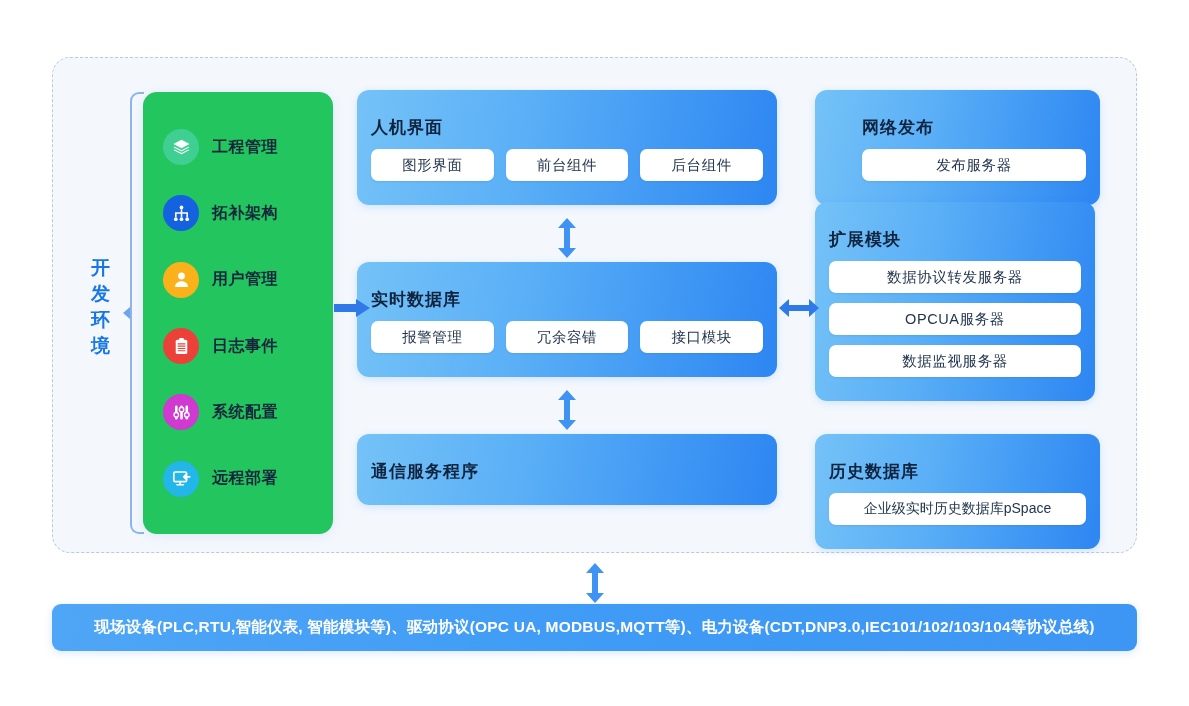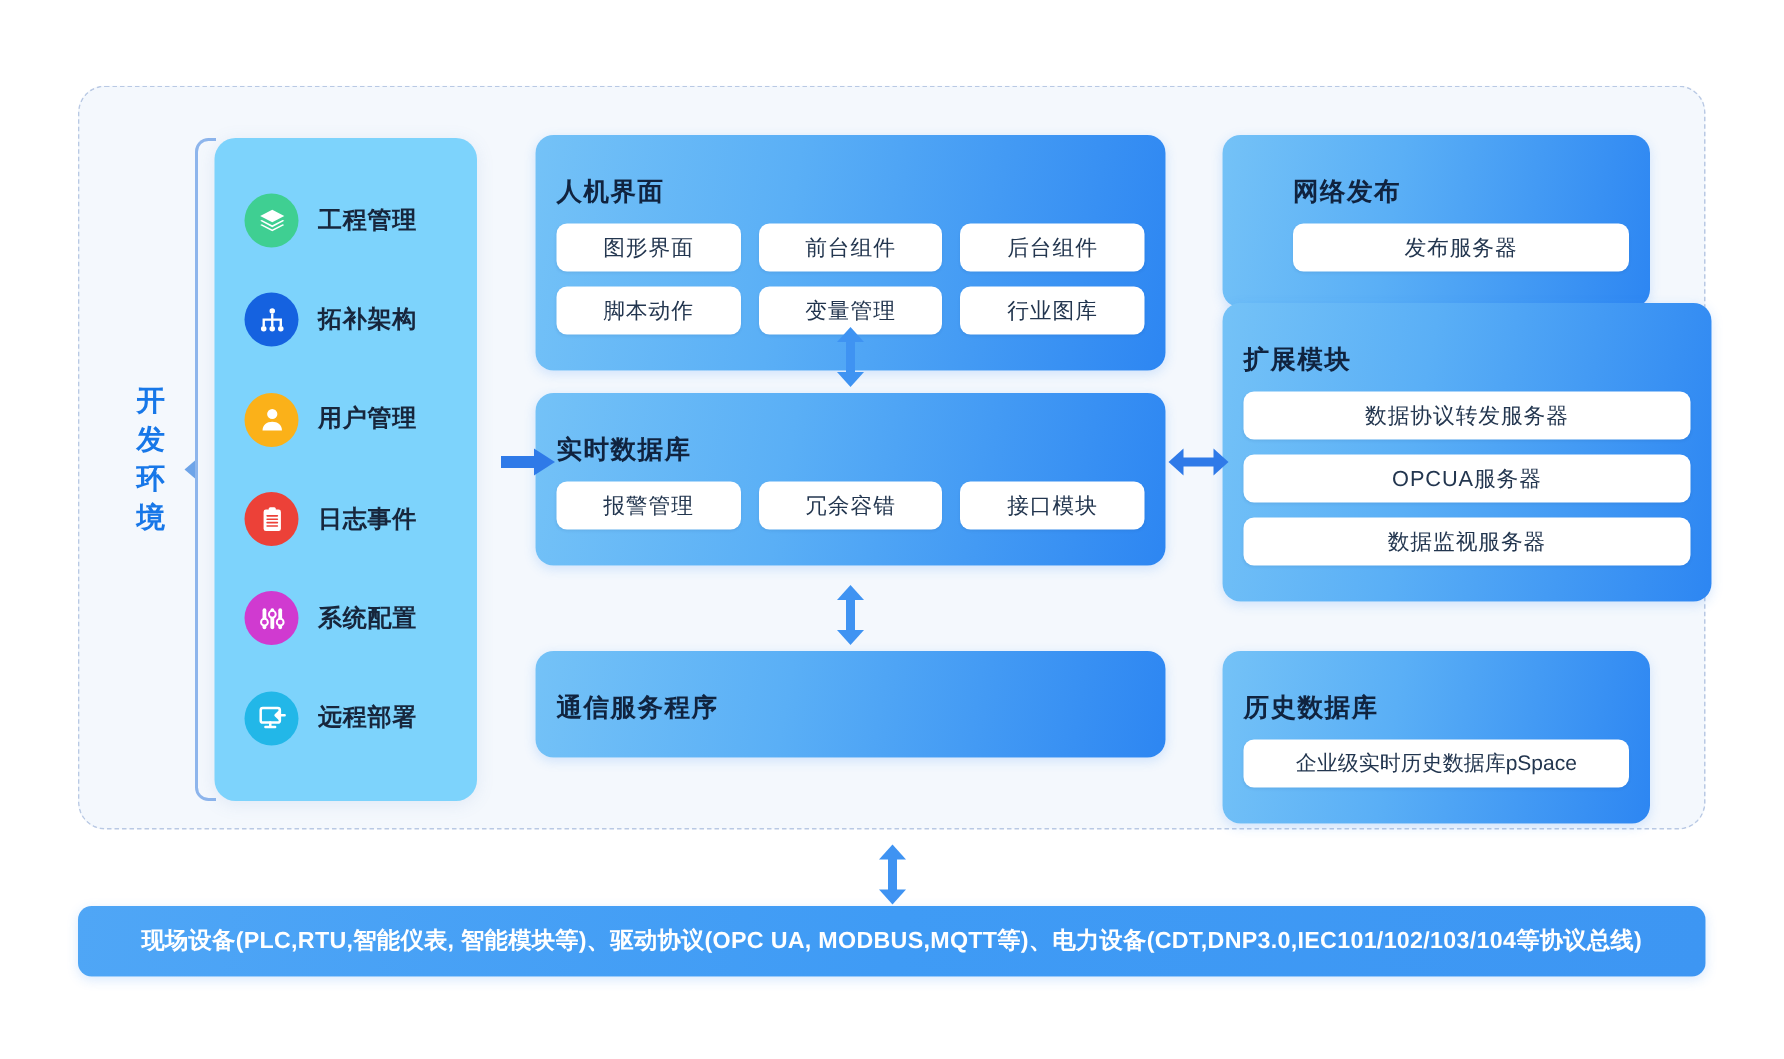--- a/index.html
+++ b/index.html
@@ -62,23 +62,23 @@
     border-top: 6px solid transparent;
     border-bottom: 6px solid transparent;
     border-right: 7px solid #6ea4e8;
   }
 
   
   .sidebar-card {
     position: absolute;
     left: 143px;
     top: 92px;
-    width: 175px;
+    width: 190px;
     height: 442px;
-    background: #7dd3fc;
+    background: #22c55e;
     border-radius: 14px;
     box-shadow: 0 2px 12px rgba(90,130,190,0.13);
     padding: 22px 0 22px 0;
     display: flex;
     flex-direction: column;
     justify-content: space-around;
   }
   .sb-item {
     display: flex;
     align-items: center;
@@ -141,21 +141,21 @@
     white-space: nowrap;
     box-shadow: 0 1px 2px rgba(20,60,120,0.10);
   }
   .chip.tight { letter-spacing: 0px; font-size: 14px; }
 
   
   #panel-hmi      { left: 357px; top: 90px;  width: 420px; }
   #panel-rtdb     { left: 357px; top: 262px; width: 420px; }
   #panel-comm     { left: 357px; top: 434px; width: 420px; }
   #panel-web      { left: 815px; top: 90px;  width: 285px; padding-left: 47px; }
-  #panel-ext      { left: 815px; top: 202px; width: 326px; }
+  #panel-ext      { left: 815px; top: 202px; width: 280px; }
   #panel-hist     { left: 815px; top: 434px; width: 285px; }
 
   
   .arrow { position: absolute; }
 
   
   .arrow-v {
     width: 18px;
     height: 40px;
   }
@@ -324,25 +324,20 @@
 
 </div>
 
 <div class="panel" id="panel-hmi">
   <div class="panel-title">人机界面</div>
   <div class="chip-row">
     <div class="chip">图形界面</div>
     <div class="chip">前台组件</div>
     <div class="chip">后台组件</div>
   </div>
-  <div class="chip-row">
-    <div class="chip">脚本动作</div>
-    <div class="chip">变量管理</div>
-    <div class="chip">行业图库</div>
-  </div>
 </div>
 
 <div class="panel" id="panel-rtdb">
   <div class="panel-title">实时数据库</div>
   <div class="chip-row">
     <div class="chip">报警管理</div>
     <div class="chip">冗余容错</div>
     <div class="chip">接口模块</div>
   </div>
 </div>

